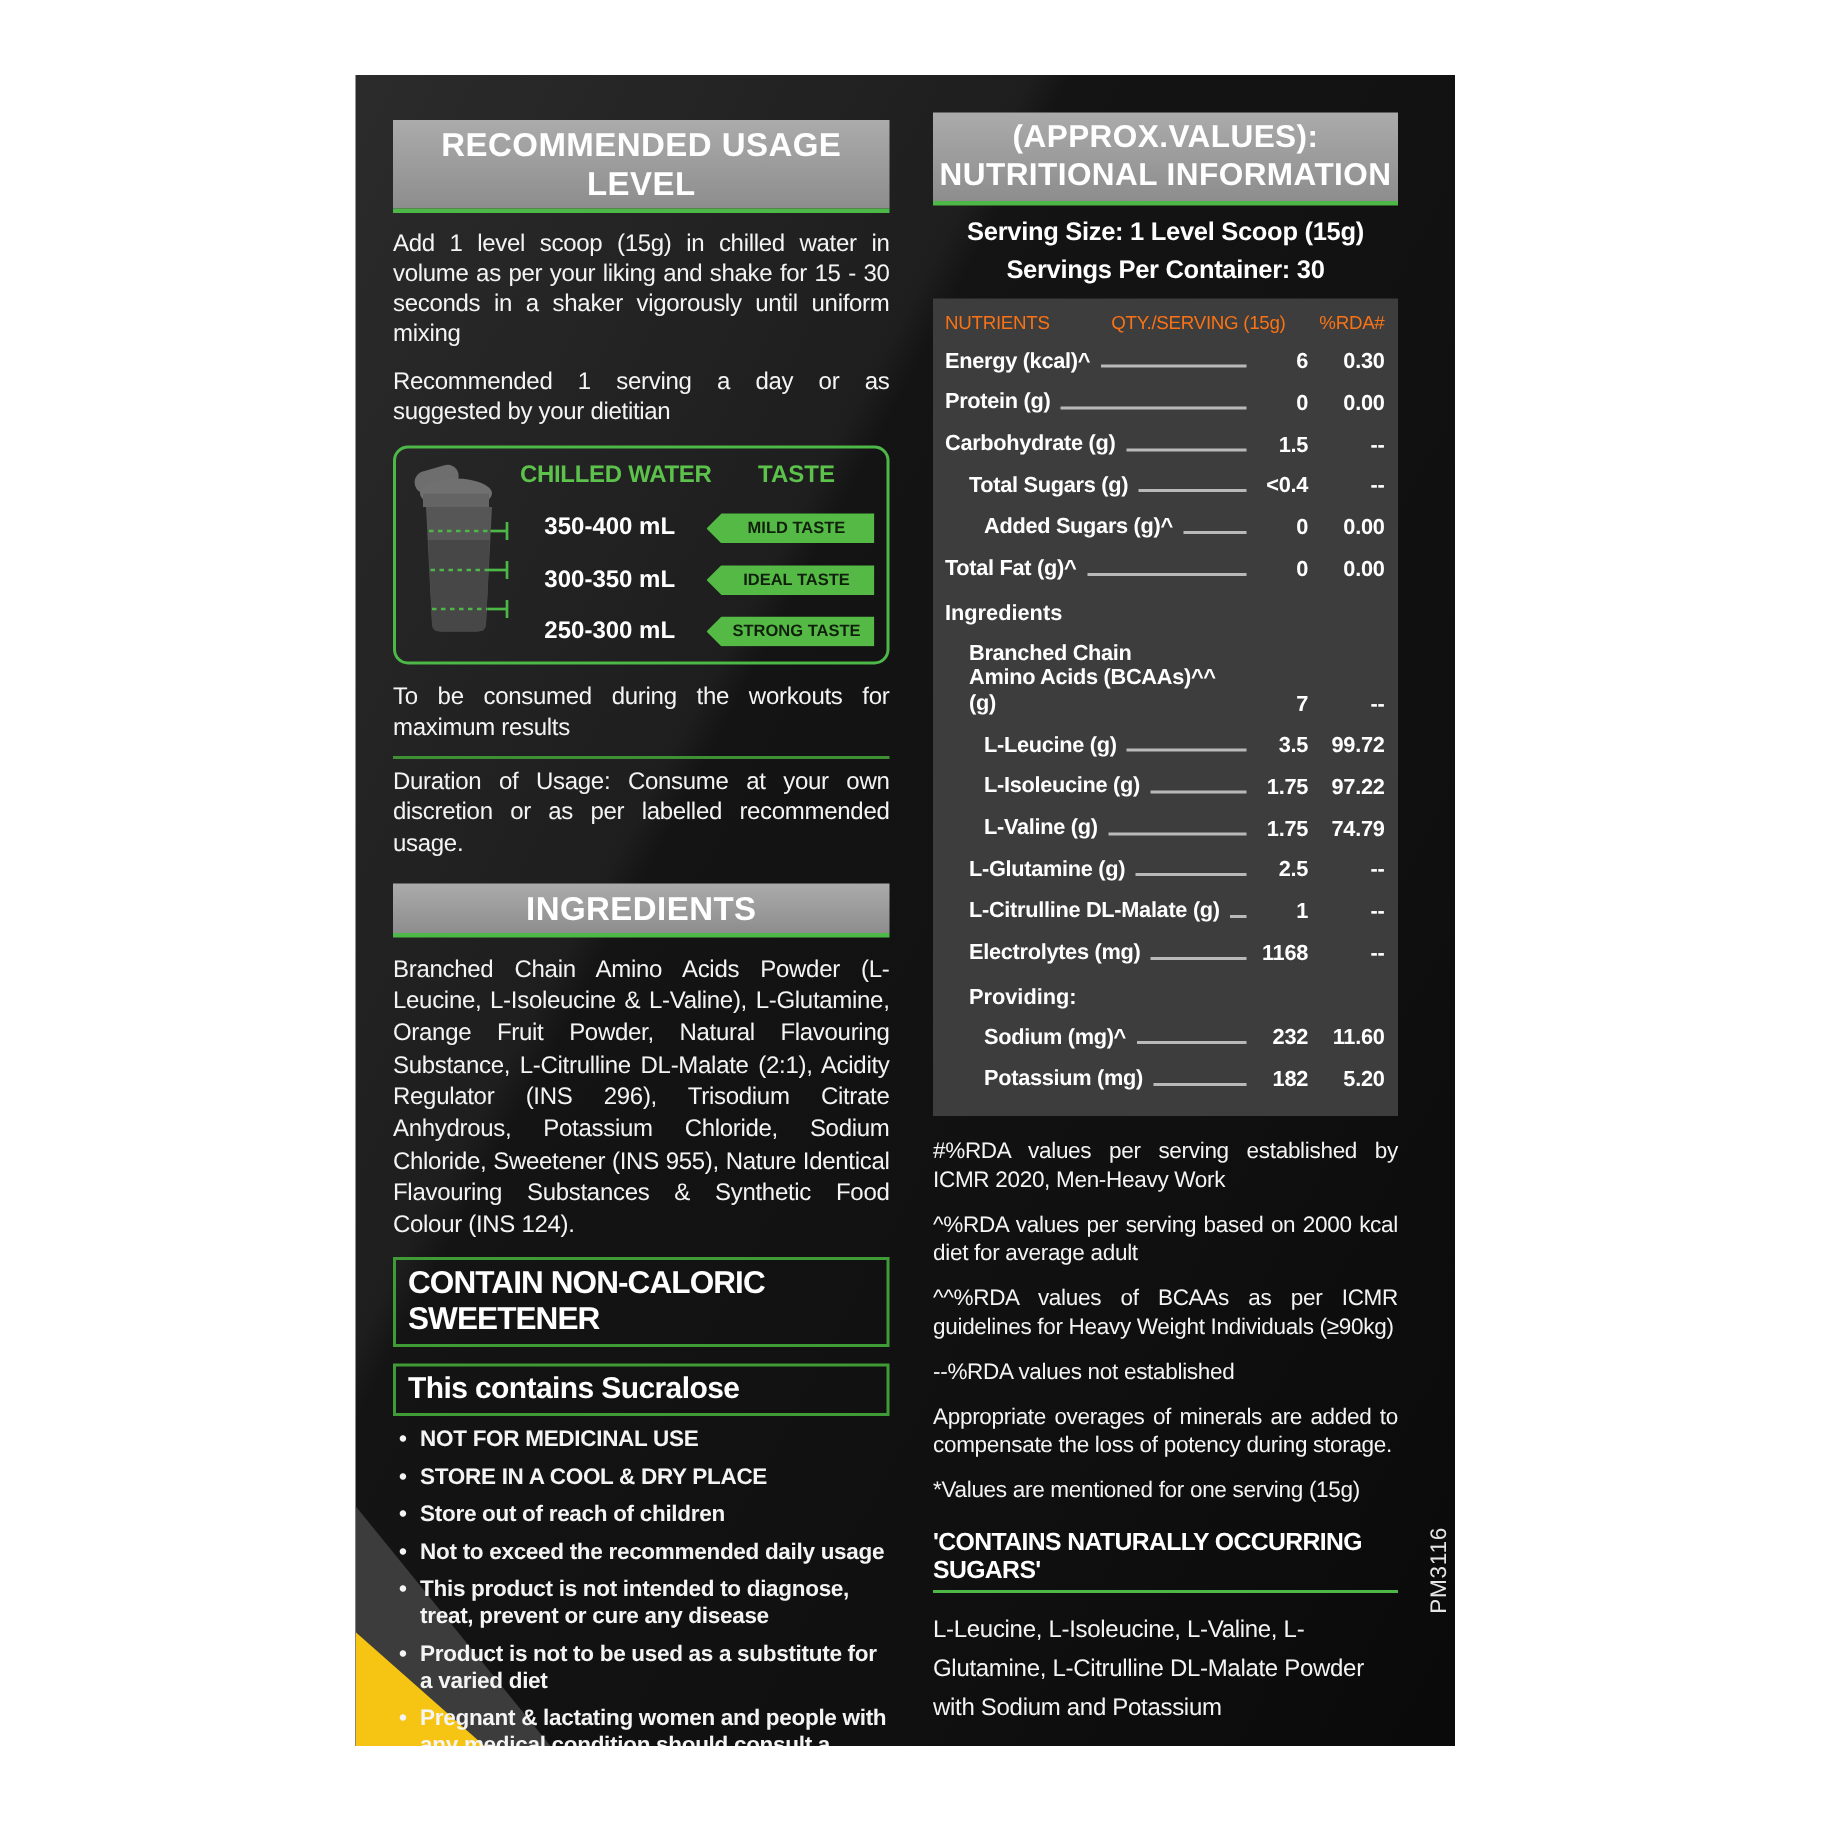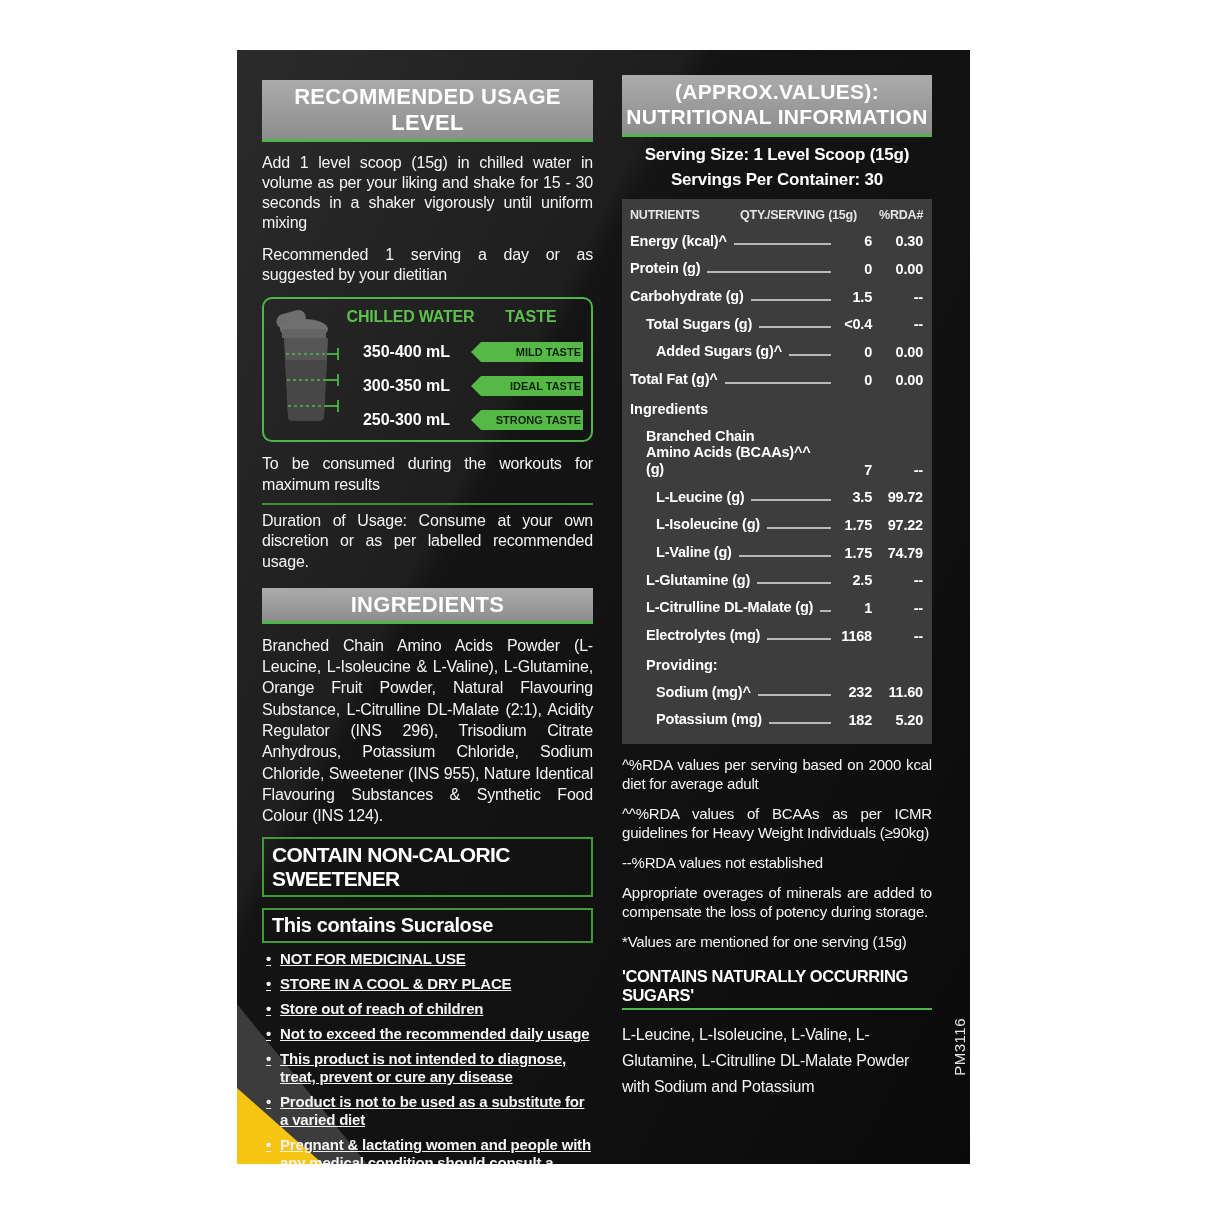--- a/index.html
+++ b/index.html
@@ -31,37 +31,37 @@
   .water-box{border:2px solid #4db848;border-radius:10px;margin-top:12px;padding:9px 8px 10px 6px;
              display:flex;align-items:stretch;}
   .shaker{flex:none;width:72px;}
   .water-table{flex:1;display:flex;flex-direction:column;justify-content:space-between;}
   .water-head{display:flex;align-items:center;margin-bottom:2px;}
   .wh1{flex:1;text-align:center;color:#5cc24b;font-weight:bold;font-size:16px;letter-spacing:-.2px;}
   .wh2{width:104px;text-align:center;color:#5cc24b;font-weight:bold;font-size:16px;}
   .water-row{display:flex;align-items:center;margin-top:7px;}
   .vol{flex:1;text-align:center;color:#fff;font-weight:bold;font-size:16px;}
   .badge{width:100px;flex:none;background:#55ba45;color:#10200c;font-weight:bold;font-size:11px;
-         text-align:right;padding:4px 2px 4px 10px;
+         text-align:center;padding:4px 2px 4px 10px;
          clip-path:polygon(0 50%,10px 0,100% 0,100% 100%,10px 100%);letter-spacing:0;}
 
   
   .gbox{border:2px solid #3f9b36;margin-top:11px;padding:4px 8px;color:#ffffff;font-weight:bold;}
   .gbox.b1{font-size:21px;letter-spacing:-.6px;}
   .gbox.b2{font-size:20px;font-weight:600;letter-spacing:-.4px;}
 
   
-  .bullets{margin-top:4px;text-decoration:underline;}
+  .bullets{margin-top:4px;}
   .bullet{display:flex;color:#f4f4f4;font-weight:bold;font-size:15px;line-height:1.2;margin-top:7px;letter-spacing:-.2px;}
   .bullet::before{content:"•";margin:0 9px 0 4px;flex:none;}
 
   
   .serving-line{color:#ffffff;font-weight:bold;font-size:17px;text-align:center;margin-top:8px;letter-spacing:-.2px;}
   .ntable{background:#3d3d3d;margin-top:9px;padding:9px 9px 16px 8px;}
-  .nhead{display:flex;align-items:flex-end;color:#e5e5e5;font-weight:bold;font-size:12.5px;letter-spacing:-.2px;}
+  .nhead{display:flex;align-items:flex-end;color:#f97316;font-weight:normal;font-size:12.5px;letter-spacing:-.2px;}
   .nhead .hlabel{flex:1;}
   .nhead .hqty{text-align:right;}
   .nhead .hgap{width:22px;flex:none;}
   .nhead .hrda{width:44px;text-align:right;flex:none;}
   .nrow{display:flex;align-items:flex-end;margin-top:11px;color:#fff;font-weight:bold;font-size:14.5px;letter-spacing:-.2px;}
   .nlabel{white-space:pre-line;line-height:1.15;}
   .ind1 .nlabel{margin-left:16px;}
   .ind2 .nlabel{margin-left:26px;}
   .leader{flex:1;border-bottom:2px solid #b9b9b9;margin:0 7px 4px;}
   .nqty{min-width:34px;text-align:right;flex:none;}
@@ -260,20 +260,21 @@
               <span class="nrda">11.60</span>
             </div>
           <div class="nrow ind2">
               <span class="nlabel">Potassium (mg)</span>
               <span class="leader"></span>
               <span class="nqty">182</span>
               <span class="nrda">5.20</span>
             </div>
         </div>
 
+        <div class="footnote" style="margin-top:14px;">#%RDA values per serving established by ICMR 2020, Men-Heavy Work</div>
         <div class="footnote">^%RDA values per serving based on 2000 kcal diet for average adult</div>
         <div class="footnote">^^%RDA values of BCAAs as per ICMR guidelines for Heavy Weight Individuals (≥90kg)</div>
         <div class="footnote">--%RDA values not established</div>
         <div class="footnote">Appropriate overages of minerals are added to compensate the loss of potency during storage.</div>
         <div class="footnote">*Values are mentioned for one serving (15g)</div>
 
         <span class="sugars-note">'CONTAINS NATURALLY OCCURRING SUGARS'</span>
         <div class="bottom-text">L-Leucine, L-Isoleucine, L-Valine, L-Glutamine, L-Citrulline DL-Malate Powder with Sodium and Potassium</div>
       </div>
     </div>

